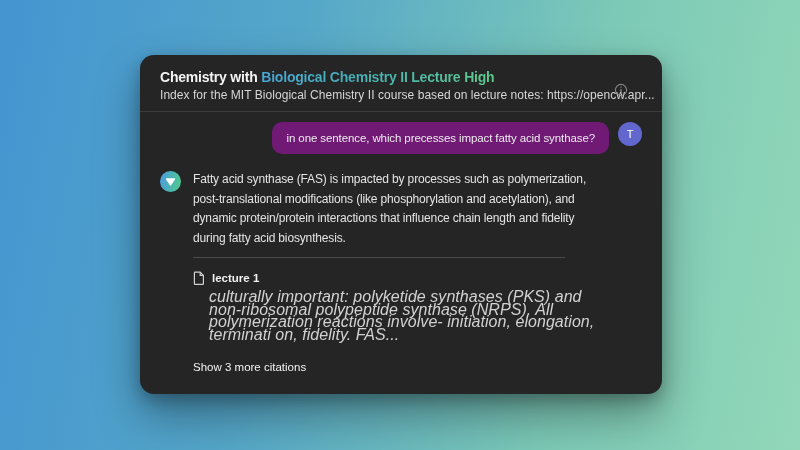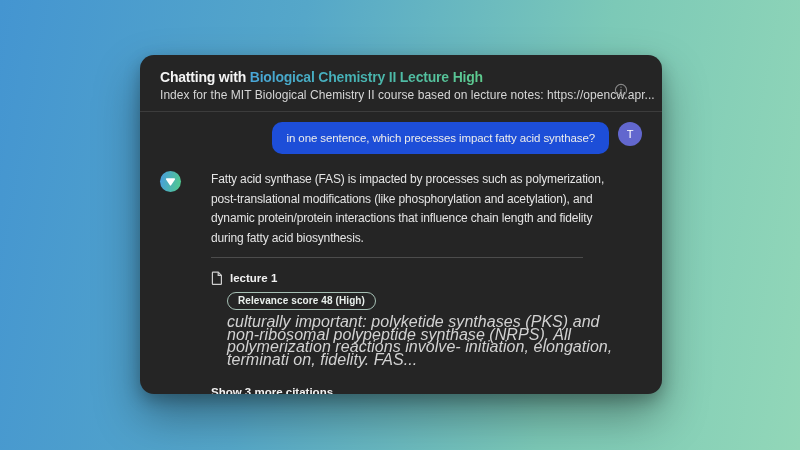--- a/index.html
+++ b/index.html
@@ -52,42 +52,42 @@
     opacity: .8;
   }
   .chat-area { padding: 10px 20px 0 20px; }
   .user-row {
     display: flex;
     justify-content: flex-end;
     align-items: flex-start;
     gap: 9px;
   }
   .user-bubble {
-    background: #1d4ed8;
+    background: #701a75;
     border-radius: 10px;
     padding: 10px 14px;
     font-size: 11.5px;
     color: #ececec;
     letter-spacing: -0.1px;
   }
   .avatar-user {
     width: 24px; height: 24px;
     border-radius: 50%;
     background: #6267ce;
     color: #ffffff;
     font-size: 11px;
     font-weight: 500;
     display: flex; align-items: center; justify-content: center;
     flex-shrink: 0;
   }
   .assistant-row {
     margin-top: 16px;
     display: flex;
     align-items: flex-start;
-    gap: 30px;
+    gap: 12px;
   }
   .avatar-assistant {
     width: 21px; height: 21px;
     border-radius: 50%;
     background: linear-gradient(100deg, #49a0d8 10%, #50c792 90%);
     display: flex; align-items: center; justify-content: center;
     flex-shrink: 0;
     margin-top: 1px;
   }
   .assistant-body { flex: 1; min-width: 0; }
@@ -131,34 +131,34 @@
     font-size: 16px;
     line-height: 12.5px;
     font-style: italic;
     color: #d2d2d2;
     max-width: 392px;
     letter-spacing: 0.05px;
   }
   .show-more {
     margin-top: 16px;
     font-size: 11.5px;
-    font-weight: 700;
+    font-weight: 400;
     color: #f2f2f2;
     cursor: pointer;
     display: inline-block;
   }
   .doc-icon { width: 12px; height: 14px; flex-shrink: 0; }
 </style>
 </head>
 <body>
 
 <div class="card">
 
   <div class="card-header">
-    <div class="title"><span>Chatting with </span><span class="highlight">Biological Chemistry II Lecture High</span></div>
+    <div class="title"><span>Chemistry with </span><span class="highlight">Biological Chemistry II Lecture High</span></div>
     <div class="subtitle">Index for the MIT Biological Chemistry II course based on lecture notes: https://opencw.apr...</div>
     <span class="info-btn">
       <svg width="14" height="14" viewBox="0 0 14 14">
         <circle cx="7" cy="7" r="5.6" fill="none" stroke="#a0a0a0" stroke-width="1.1"></circle>
         <rect x="6.35" y="6" width="1.3" height="4.1" rx="0.6" fill="#a0a0a0"></rect>
         <rect x="6.35" y="3.4" width="1.3" height="1.4" rx="0.6" fill="#a0a0a0"></rect>
       </svg>
     </span>
   </div>
 
@@ -185,21 +185,20 @@
         <div class="citation">
           <div class="citation-source">
             <span class="doc-icon">
               <svg width="12" height="14" viewBox="0 0 12 14">
                 <path d="M2 1.2 h5.2 L10.4 4.4 v8.4 a0.6 0.6 0 0 1 -0.6 0.6 H2 a0.6 0.6 0 0 1 -0.6 -0.6 V1.8 A0.6 0.6 0 0 1 2 1.2 z" fill="none" stroke="#cfcfcf" stroke-width="1.2"></path>
                 <path d="M7.2 1.2 v3.2 h3.2" fill="none" stroke="#cfcfcf" stroke-width="1.2"></path>
               </svg>
             </span>
             <span class="citation-source-label">lecture 1</span>
           </div>
-          <span class="relevance-badge">Relevance score 48 (High)</span>
           <div class="citation-excerpt">culturally important: polyketide synthases (PKS) and non-ribosomal polypeptide synthase (NRPS). All polymerization reactions involve- initiation, elongation, terminati on, fidelity. FAS...</div>
           <span class="show-more">Show 3 more citations</span>
         </div>
       </div>
     </div>
 
   </div>
 </div>
 
 </body></html>

